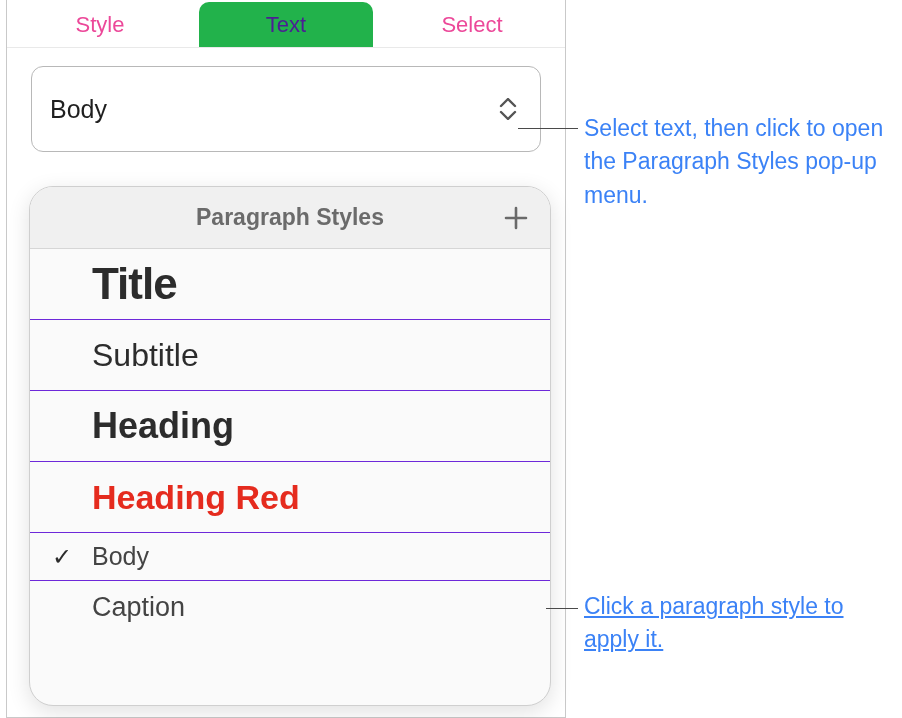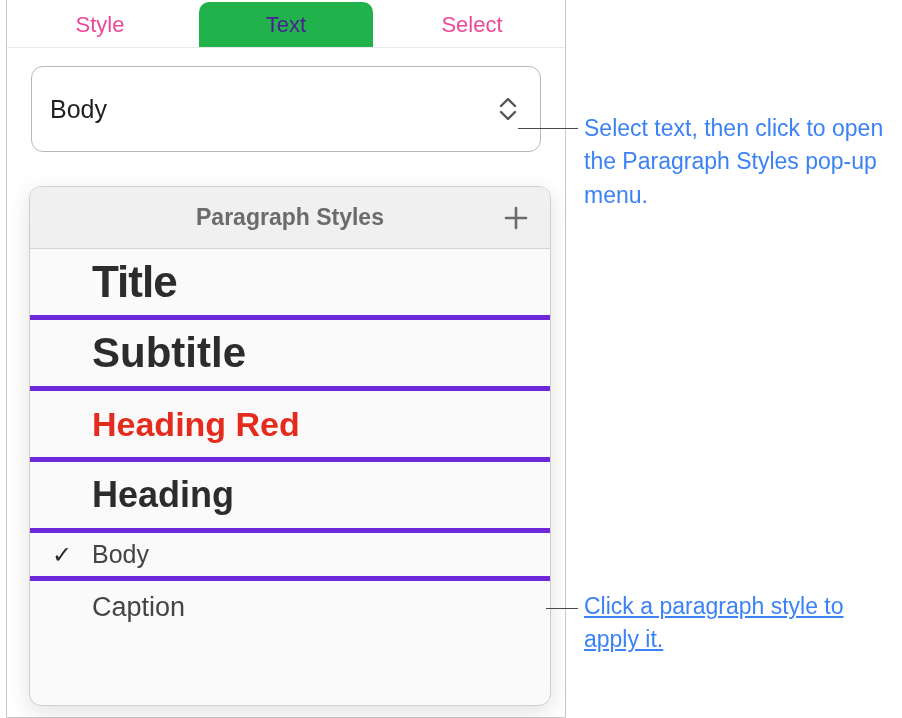--- a/index.html
+++ b/index.html
@@ -69,21 +69,21 @@
     }
     .chevrons svg { display: block; }
     .popover {
       position: absolute;
       left: 22px;
       top: 186px;
       width: 522px;
       height: 520px;
       background: #fafafa;
       border: 1px solid #cfcfcf;
-      border-radius: 12px;
+      border-radius: 24px;
       box-shadow: 0 6px 22px rgba(0,0,0,0.12);
       overflow: hidden;
     }
     .popover::before {
       content: "";
       position: absolute;
       top: -13px;
       left: 256px;
       width: 0; height: 0;
       border-left: 14px solid transparent;
@@ -124,36 +124,36 @@
       display: flex;
       align-items: center;
       justify-content: center;
       cursor: pointer;
     }
     .style-list {
       overflow: hidden;
     }
     .style-item {
       height: 71px;
-      border-bottom: 5px solid #6d28d9;
+      border-bottom: 1px solid #6d28d9;
       display: flex;
       align-items: center;
       padding-left: 62px;
       position: relative;
       cursor: pointer;
       color: #2c2c2c;
     }
     .check {
       position: absolute;
       left: 22px;
       font-size: 24px;
       color: #2c2c2c;
     }
     .style-title { font-size: 44px; font-weight: 800; letter-spacing: -1px; }
-    .style-subtitle { font-size: 42px; font-weight: 700; }
+    .style-subtitle { font-size: 32px; font-weight: 400; }
     .style-heading { font-size: 36px; font-weight: 800; }
     .style-heading-red { font-size: 34px; font-weight: 800; color: #e52b1e; }
     .style-item.body-row { height: 48px; }
     .style-body { font-size: 25px; font-weight: 400; color: #444; }
     .style-item.caption-row { height: 52px; border-bottom: none; text-align: center; }
     .style-caption { font-size: 27px; font-weight: 400; color: #444; }
 
     .callout {
       position: absolute;
       font-size: 23px;
@@ -202,24 +202,24 @@
       </span>
     </div>
     <div class="style-list">
       <div class="style-item">
         <span class="style-title">Title</span>
       </div>
       <div class="style-item">
         <span class="style-subtitle">Subtitle</span>
       </div>
       <div class="style-item">
+        <span class="style-heading">Heading</span>
+      </div>
+      <div class="style-item">
         <span class="style-heading-red">Heading Red</span>
-      </div>
-      <div class="style-item">
-        <span class="style-heading">Heading</span>
       </div>
       <div class="style-item body-row">
         <span class="check">✓</span>
         <span class="style-body">Body</span>
       </div>
       <div class="style-item caption-row">
         <span class="style-caption">Caption</span>
       </div>
     </div>
   </div>

